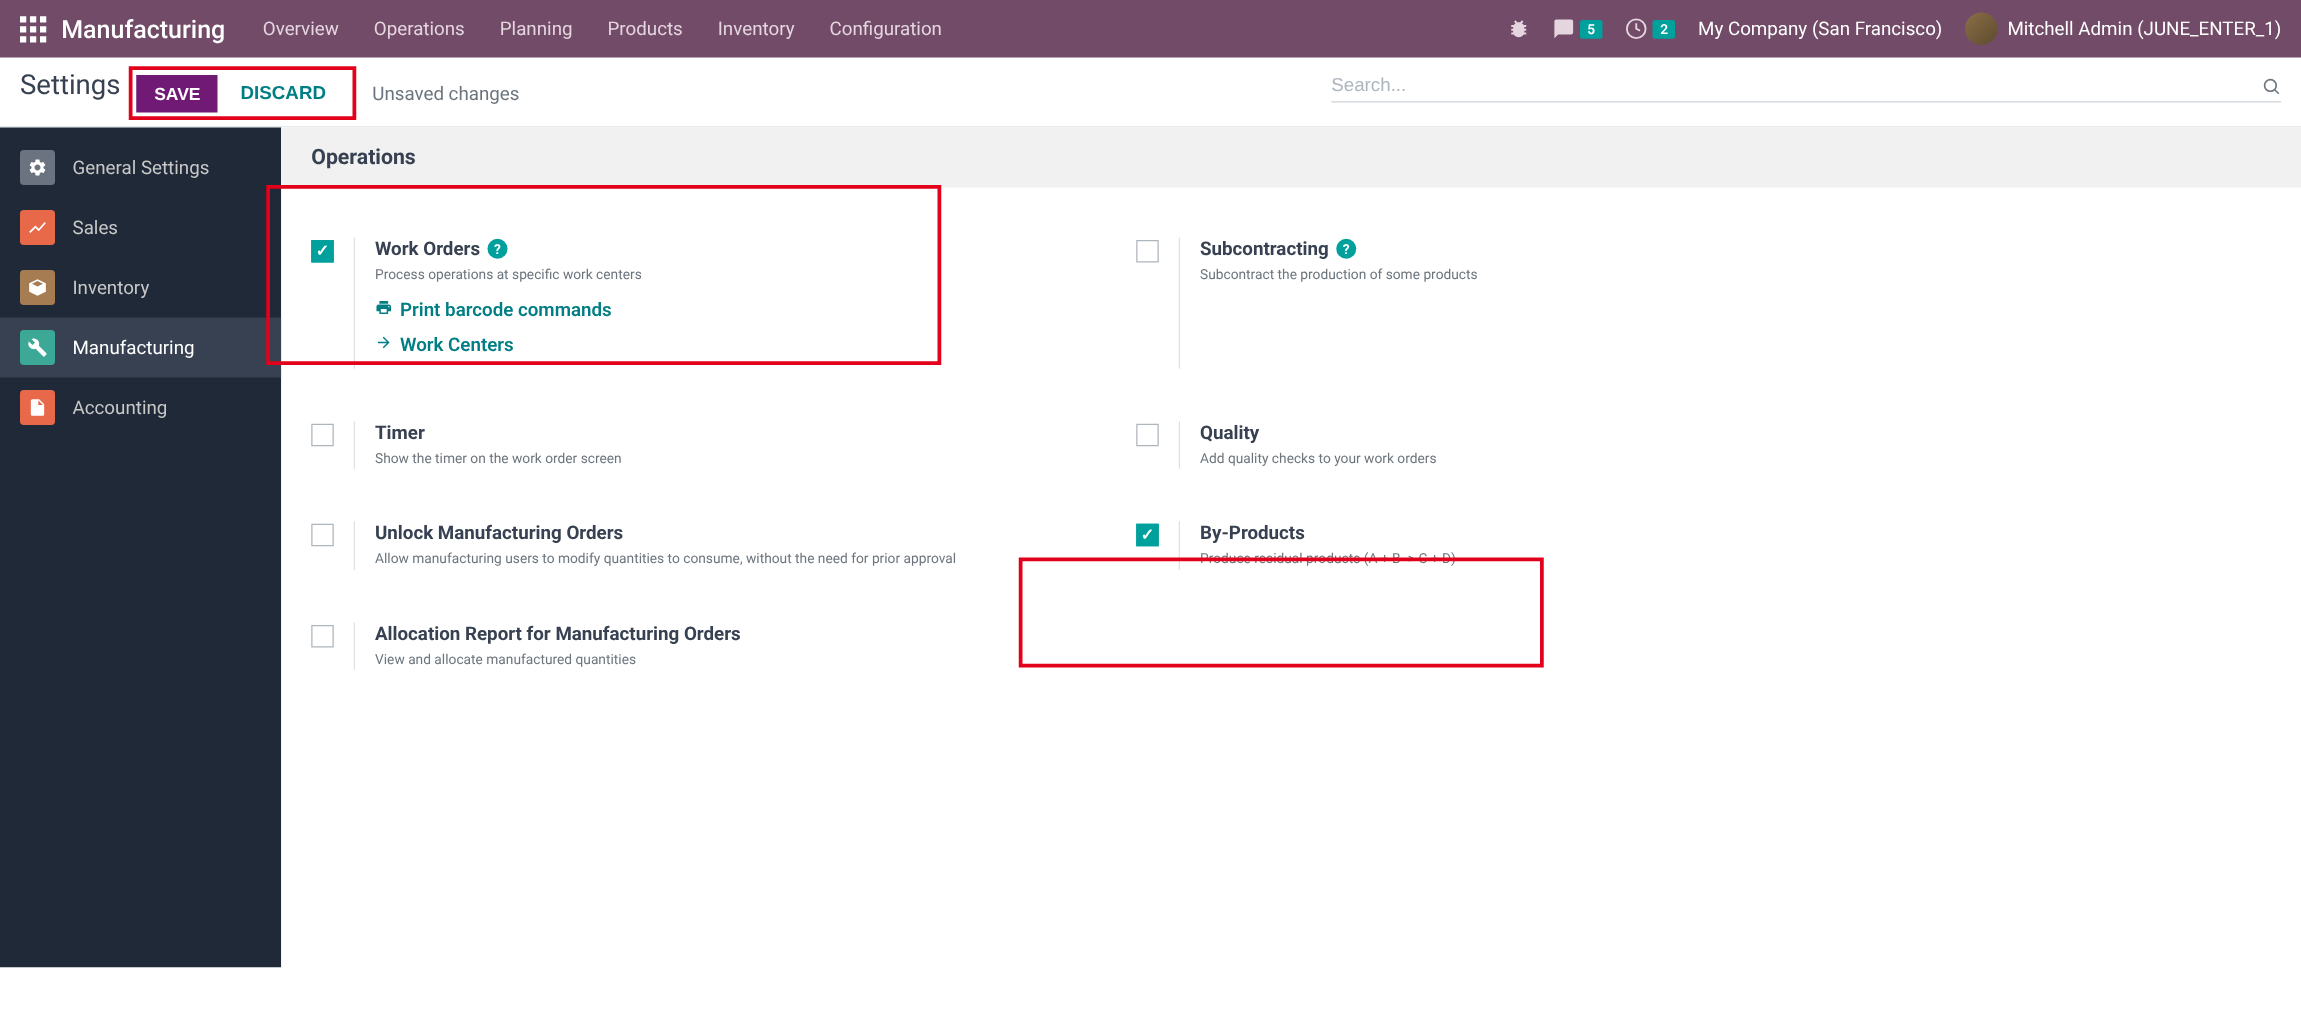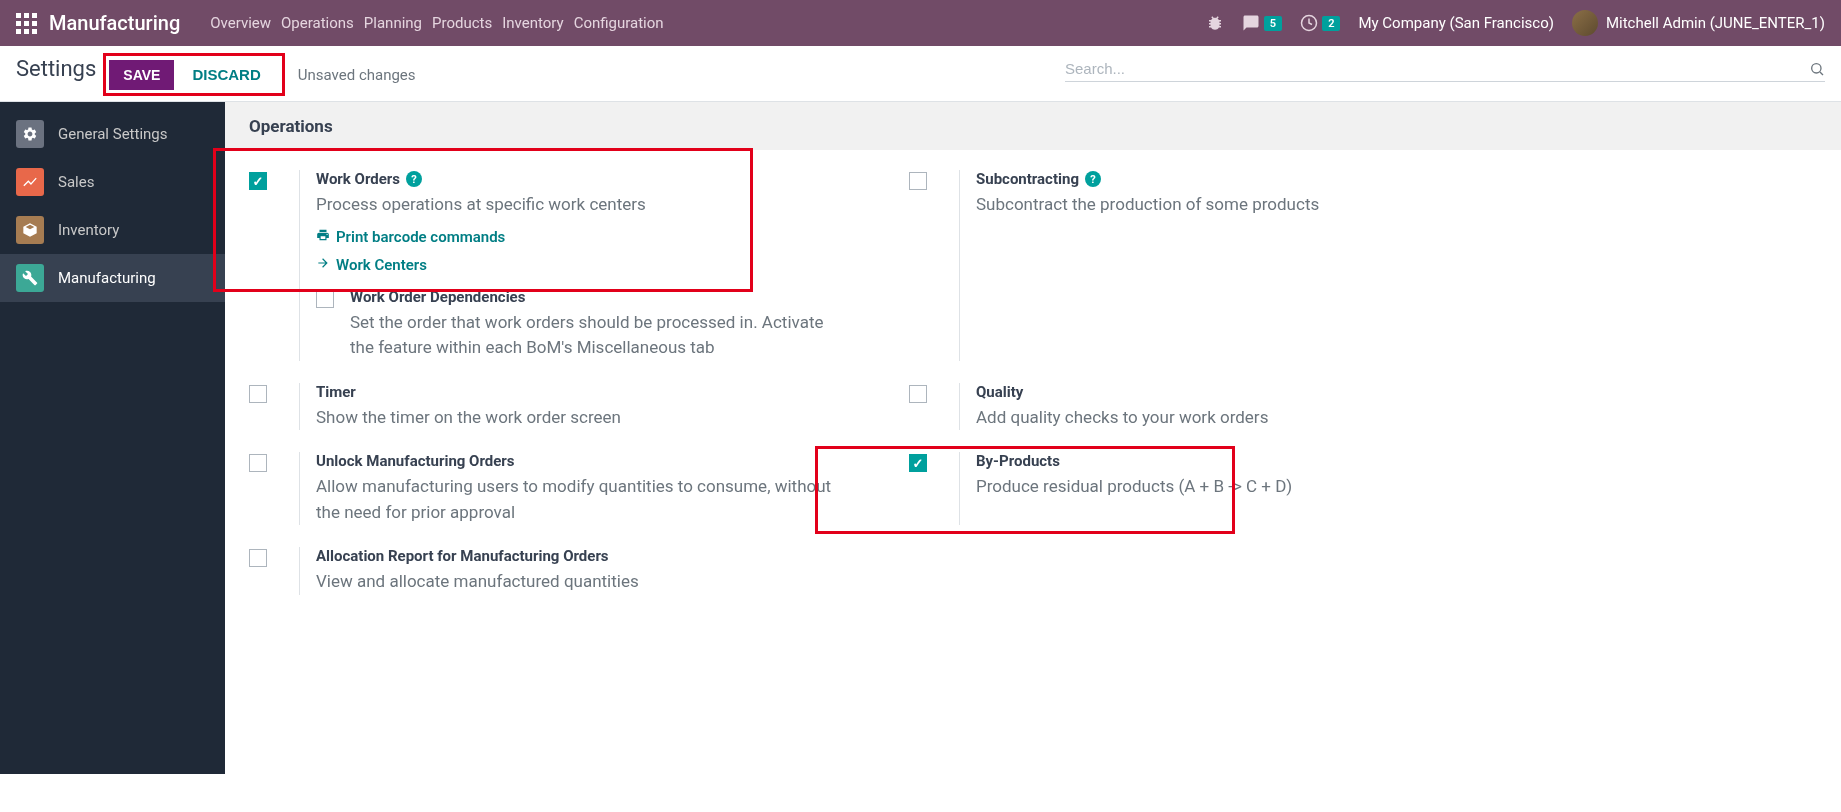--- a/index.html
+++ b/index.html
@@ -3,21 +3,21 @@
   <meta charset="utf-8">
   <style>
     * { box-sizing: border-box; margin: 0; padding: 0; }
     body { font-family: -apple-system, BlinkMacSystemFont, "Segoe UI", Roboto, sans-serif; color: #374151; background: #fff; }
     
     
     .navbar { background: #714b67; height: 46px; display: flex; align-items: center; padding: 0 16px; color: #fff; }
     .nav-apps { display: grid; grid-template-columns: repeat(3, 5px); grid-template-rows: repeat(3, 5px); gap: 3px; margin-right: 12px; cursor: pointer; }
     .nav-apps span { background: #fff; width: 5px; height: 5px; }
     .nav-brand { font-size: 20px; font-weight: 500; margin-right: 30px; }
-    .nav-menu { display: flex; gap: 10px; }
+    .nav-menu { display: flex; gap: 28px; }
     .nav-item { color: #e5d5df; font-size: 15px; cursor: pointer; }
     .nav-right { margin-left: auto; display: flex; align-items: center; gap: 18px; }
     .nav-icon { color: #e5d5df; font-size: 16px; cursor: pointer; position: relative; display: flex; align-items: center; }
     .badge { background: #00a09d; color: #fff; font-size: 11px; padding: 1px 6px; border-radius: 2px; margin-left: 4px; font-weight: 600; }
     .nav-company { color: #fff; font-size: 15px; }
     .nav-user { display: flex; align-items: center; gap: 8px; color: #fff; font-size: 15px; }
     .avatar { width: 26px; height: 26px; border-radius: 50%; background: linear-gradient(135deg, #8b6f47, #5d4a2e); }
     
     
     .control-panel { padding: 10px 16px 8px 16px; display: flex; align-items: flex-start; justify-content: space-between; border-bottom: 1px solid #dee2e6; }
@@ -49,30 +49,30 @@
     .icon-sales { background: #e8684a; }
     .icon-inventory { background: #a67c52; }
     .icon-manufacturing { background: #3ca896; }
     .icon-accounting { background: #e8684a; }
     
     
     .content { flex: 1; background: #fff; position: relative; }
     .section-header { background: #f1f1f1; padding: 14px 24px; font-size: 17px; font-weight: 700; color: #374151; }
     .settings-body { padding: 20px 24px; position: relative; }
     .settings-row { display: flex; gap: 60px; margin-bottom: 22px; }
-    .setting-col { flex: 1; max-width: 600px; display: flex; gap: 32px; }
+    .setting-col { flex: 1; max-width: 600px; display: flex; gap: 16px; margin-top: 20px; }
     .setting-col.empty { visibility: hidden; }
     .cb-wrap { padding-top: 2px; }
     .checkbox { width: 18px; height: 18px; border: 1px solid #adb5bd; background: #fff; cursor: pointer; display: flex; align-items: center; justify-content: center; }
     .checkbox.checked { background: #00a09d; border-color: #00a09d; }
     .checkbox.checked::after { content: '✓'; color: #fff; font-size: 13px; font-weight: bold; }
     .setting-content { flex: 1; border-left: 1px solid #dee2e6; padding-left: 16px; }
     .setting-title { font-size: 15px; font-weight: 700; color: #374151; display: flex; align-items: center; gap: 6px; }
     .help-icon { width: 16px; height: 16px; border-radius: 50%; background: #00a09d; color: #fff; font-size: 11px; display: inline-flex; align-items: center; justify-content: center; font-weight: bold; cursor: pointer; }
-    .setting-desc { font-size: 17px; color: #6c757d; margin-top: 4px; line-height: 1.5; }
+    .setting-desc { font-size: 11px; color: #6c757d; margin-top: 4px; line-height: 1.5; }
     .setting-links { margin-top: 10px; }
     .setting-link { display: flex; align-items: center; gap: 6px; color: #017e84; font-size: 15px; font-weight: 600; cursor: pointer; margin-bottom: 10px; }
     .link-icon { font-size: 13px; }
     .sub-setting { display: flex; gap: 16px; margin-top: 14px; }
     .sub-setting .setting-content { border-left: none; padding-left: 0; }
     
     .hl-work-orders { top: -2px; left: -12px; width: 540px; height: 144px; }
     .hl-byproducts { top: 296px; left: 590px; width: 420px; height: 88px; }
   </style>
 </head>
@@ -176,20 +176,28 @@
       <span>Inventory</span>
     </div>
     <div class="side-item active">
       <div class="side-icon icon-manufacturing">
         <svg width="16" height="16" viewBox="0 0 24 24" fill="currentColor">
             <path d="M22.7 19l-9.1-9.1c.9-2.3.4-5-1.5-6.9-2-2-5-2.4-7.4-1.3L9 6 6 9 1.6 4.7C.4 7.1.9 10.1 2.9 12.1c1.9 1.9 4.6 2.4 6.9 1.5l9.1 9.1c.4.4 1 .4 1.4 0l2.3-2.3c.5-.4.5-1.1.1-1.4z"></path>
           </svg>
       </div>
       <span>Manufacturing</span>
     </div>
+    <div class="side-item">
+      <div class="side-icon icon-accounting">
+        <svg width="16" height="16" viewBox="0 0 24 24" fill="currentColor">
+            <path d="M14 2H6c-1.1 0-2 .9-2 2v16c0 1.1.9 2 2 2h12c1.1 0 2-.9 2-2V8l-6-6zm-1 7V3.5L18.5 9H13z"></path>
+          </svg>
+      </div>
+      <span>Accounting</span>
+    </div>
   </div>
 
   <div class="content">
     <div class="section-header">Operations</div>
     <div class="settings-body" style="position:relative;">
       <div class="highlight-box hl-work-orders"></div>
       <div class="highlight-box hl-byproducts"></div>
 
       <div class="settings-row">
         <div class="setting-col">
@@ -213,31 +221,20 @@
               </div>
               <div class="setting-link">
                 <span class="link-icon">
                   <svg width="14" height="14" viewBox="0 0 24 24" fill="currentColor">
                       <path d="M12 4l-1.41 1.41L16.17 11H4v2h12.17l-5.58 5.59L12 20l8-8z"></path>
                     </svg>
                 </span>
                 <span>Work Centers</span>
               </div>
             </div>
-            <div class="sub-setting">
-              <div class="cb-wrap">
-                  <div class="checkbox"></div>
-                </div>
-              <div class="setting-content">
-                <div class="setting-title">
-                    <span>Work Order Dependencies</span>
-                  </div>
-                <div class="setting-desc">Set the order that work orders should be processed in. Activate the feature within each BoM's Miscellaneous tab</div>
-              </div>
-            </div>
           </div>
         </div>
         <div class="setting-col">
           <div class="cb-wrap">
               <div class="checkbox"></div>
             </div>
           <div class="setting-content">
             <div class="setting-title">
               <span>Subcontracting</span>
               <span class="help-icon">?</span>

